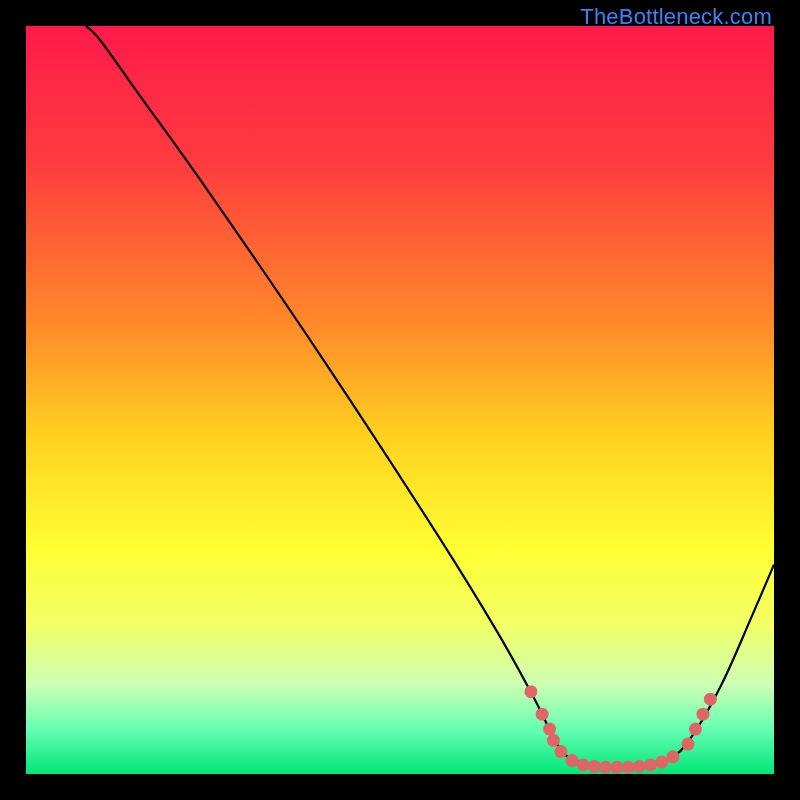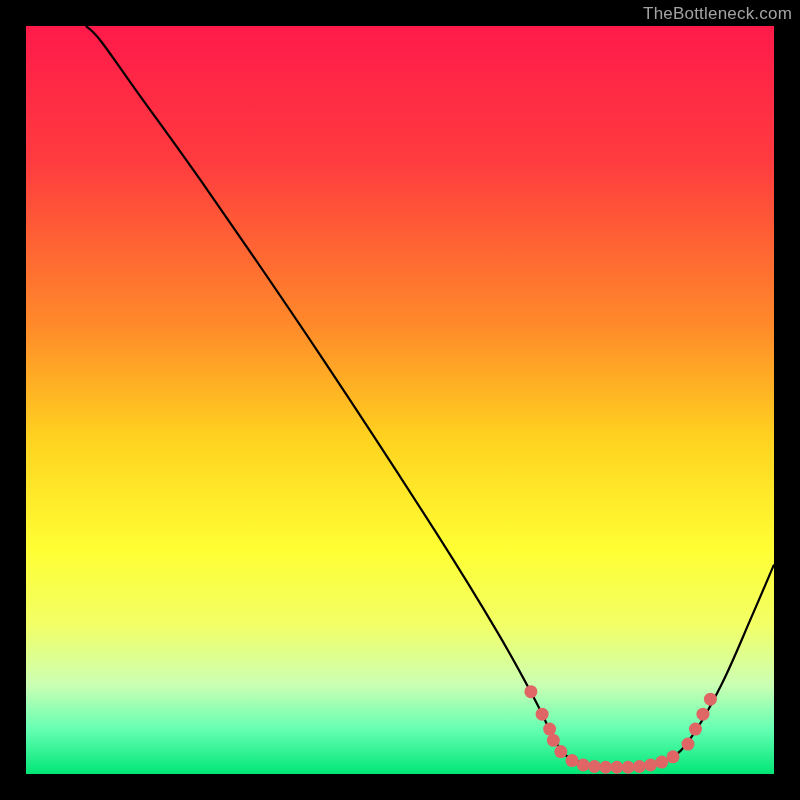--- a/index.html
+++ b/index.html
@@ -7,23 +7,23 @@
     width: 800px;
     height: 800px;
     background: #000;
     position: relative;
     font-family: Arial, sans-serif;
     overflow: hidden;
   }
   .watermark {
     position: absolute;
     top: 4px;
-    right: 8px;
-    color: #a3a3a3;
-    font-size: 17px;
+    right: 28px;
+    color: #3b82f6;
+    font-size: 22px;
     font-weight: 500;
     z-index: 10;
     letter-spacing: 0.2px;
   }
   .plot-area {
     position: absolute;
     left: 26px;
     top: 26px;
     width: 748px;
     height: 748px;

